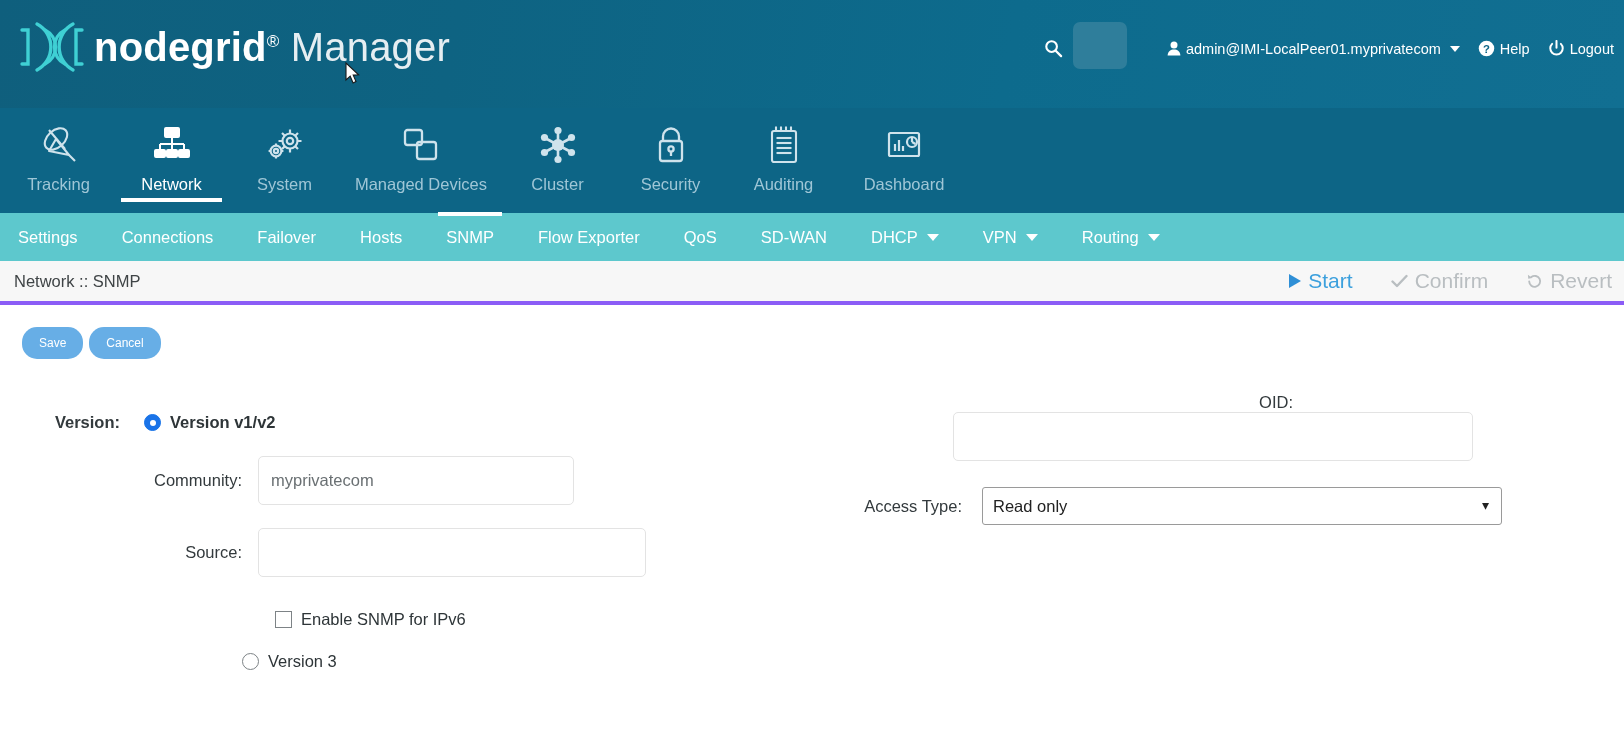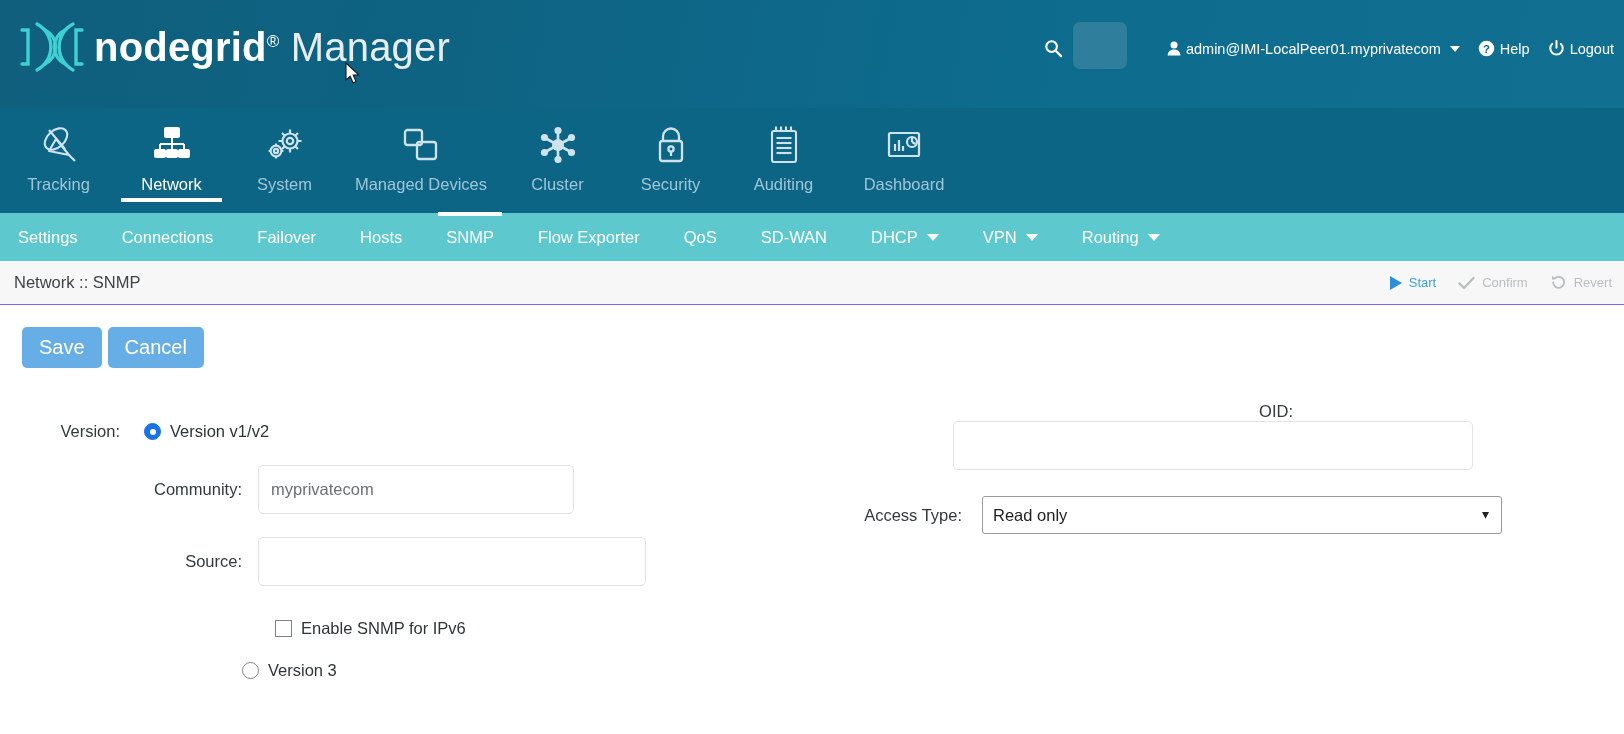--- a/index.html
+++ b/index.html
@@ -161,35 +161,35 @@
     width: 0; height: 0;
     border-left: 6px solid transparent;
     border-right: 6px solid transparent;
     border-top: 7px solid #ffffff;
   }
 
   
   .crumbbar {
     height: 44px;
     background: #f7f7f7;
-    border-bottom: 1px solid #8b5cf6;
+    border-bottom: 4px solid #8b5cf6;
     display: flex;
     align-items: center;
     justify-content: space-between;
     padding: 0 12px 0 14px;
   }
   .crumb-title {
     font-size: 16.5px;
     color: #3f4446;
   }
   .crumb-actions {
     display: flex;
     align-items: center;
-    gap: 22px;
-    font-size: 13px;
+    gap: 38px;
+    font-size: 21px;
   }
   .crumb-action {
     display: flex;
     align-items: center;
     gap: 7px;
     cursor: pointer;
     color: #3ca0dd;
   }
   .crumb-action.disabled { color: #b9bec1; cursor: default; }
   .play-tri {
@@ -199,23 +199,23 @@
     border-left: 12px solid #2f8fd6;
   }
 
   
   .content { padding: 22px 0 0 22px; background:#fff; }
   .btn-row { display: flex; gap: 6px; }
   .btn {
     background: #67aee6;
     border: none;
     color: #ffffff;
-    font-size: 20px;
+    font-size: 12px;
     font-family: "Liberation Sans", sans-serif;
-    border-radius: 5px;
+    border-radius: 15px;
     padding: 9px 17px;
     cursor: pointer;
   }
 
   .form {
     margin-top: 34px;
     display: grid;
     grid-template-columns: 760px 1fr;
   }
   .col-left, .col-right { position: relative; }
@@ -259,21 +259,21 @@
   .select-caret {
     position: absolute;
     right: 13px; top: 50%;
     transform: translateY(-55%);
     pointer-events: none;
     font-size: 14px;
     color: #222;
   }
 
   
-  .row-version { margin-top: 0; }
+  .row-version { margin-top: 0; font-weight: bold; }
   .row-version .flabel { width: 98px; }
   .radio {
     width: 17px; height: 17px;
     border-radius: 50%;
     border: 1px solid #7d8386;
     background: #fff;
     display: inline-block;
     position: relative;
     flex: none;
     cursor: pointer;

